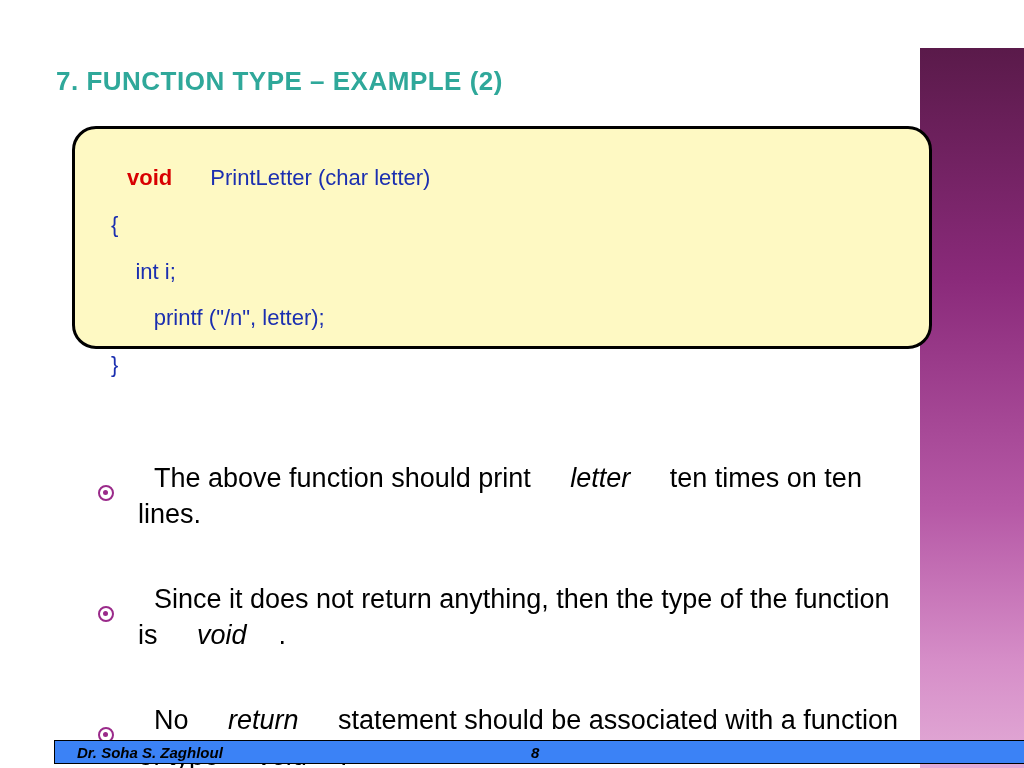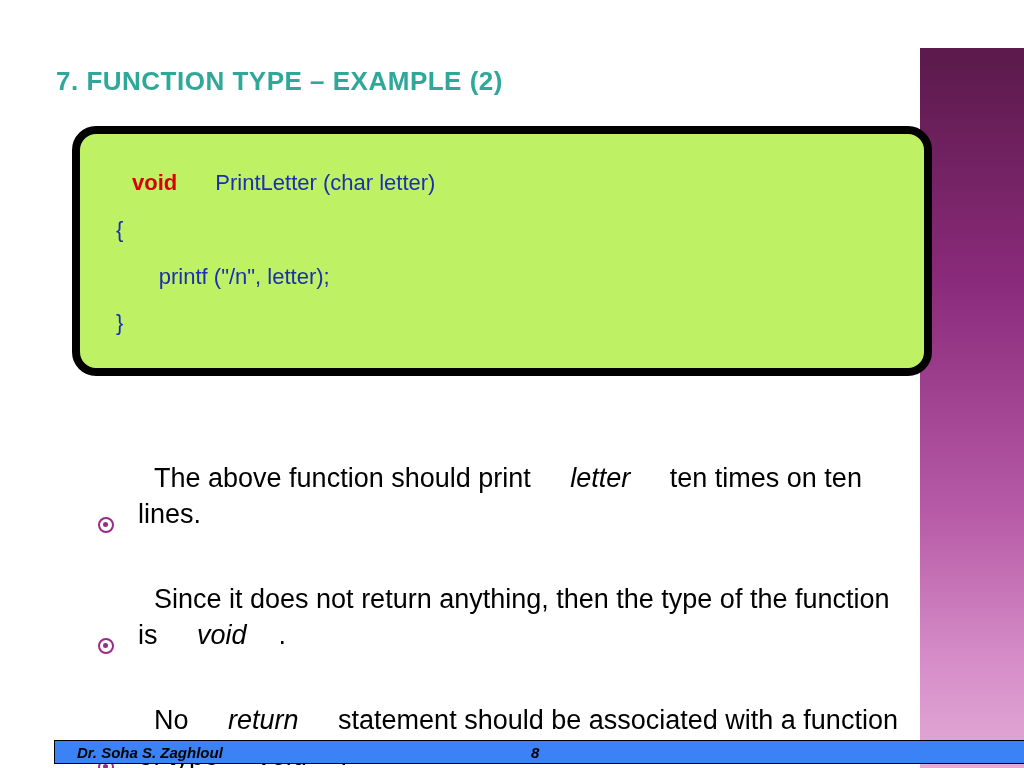--- a/index.html
+++ b/index.html
@@ -27,40 +27,40 @@
     font-weight: bold;
     font-size: 26px;
     letter-spacing: 0.5px;
     font-family: Verdana, Geneva, sans-serif;
   }
   .code-box {
     position: absolute;
     top: 78px;
     left: 24px;
     width: 860px;
-    height: 250px;
-    background: #bef264;
-    border: 8px solid #000000;
+    height: 223px;
+    background: #fef9c3;
+    border: 3px solid #000000;
     border-radius: 24px;
     padding: 18px 20px;
     font-family: Verdana, Geneva, sans-serif;
     font-size: 22px;
     line-height: 1.4;
   }
   .code-box .kw-void { color: #d80000; font-weight: bold; }
   .code-box .code-blue { color: #1b2fb0; }
   .content {
     position: absolute;
     top: 380px;
     left: 18px;
     width: 870px;
   }
   .bullet-item {
     display: flex;
-    align-items: flex-end;
+    align-items: center;
     margin-bottom: 14px;
     font-size: 27px;
     line-height: 1.35;
     color: #000;
     font-family: Verdana, Geneva, sans-serif;
   }
   .bullet-icon {
     width: 16px;
     height: 16px;
     border: 2.5px solid #9a2a8a;
@@ -102,20 +102,21 @@
 </head>
 <body>
 
 <div class="side-gradient"></div>
 
 <div class="title">7. FUNCTION TYPE – EXAMPLE (2)</div>
 
 <div class="code-box">
   <div><span class="kw-void">void</span><span class="code-blue"> PrintLetter (char letter)</span></div>
   <div class="code-blue">{</div>
+  <div class="code-blue" style="white-space: pre;">    int i;</div>
   <div class="code-blue" style="white-space: pre;">       printf ("/n", letter);</div>
   <div class="code-blue">}</div>
 </div>
 
 <div class="content">
 
   <div class="bullet-item">
     <span class="bullet-icon"></span>
     <span class="bullet-text">
       <span>The above function should print </span><span class="italic">letter</span><span> ten times on ten lines.</span>

